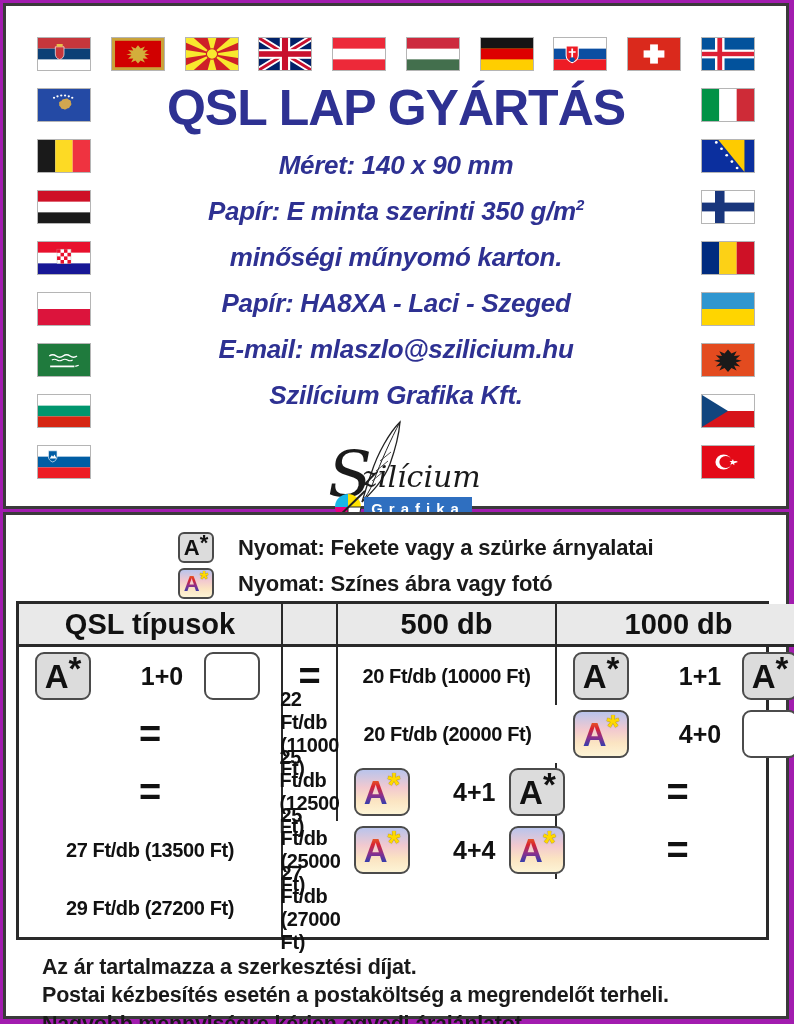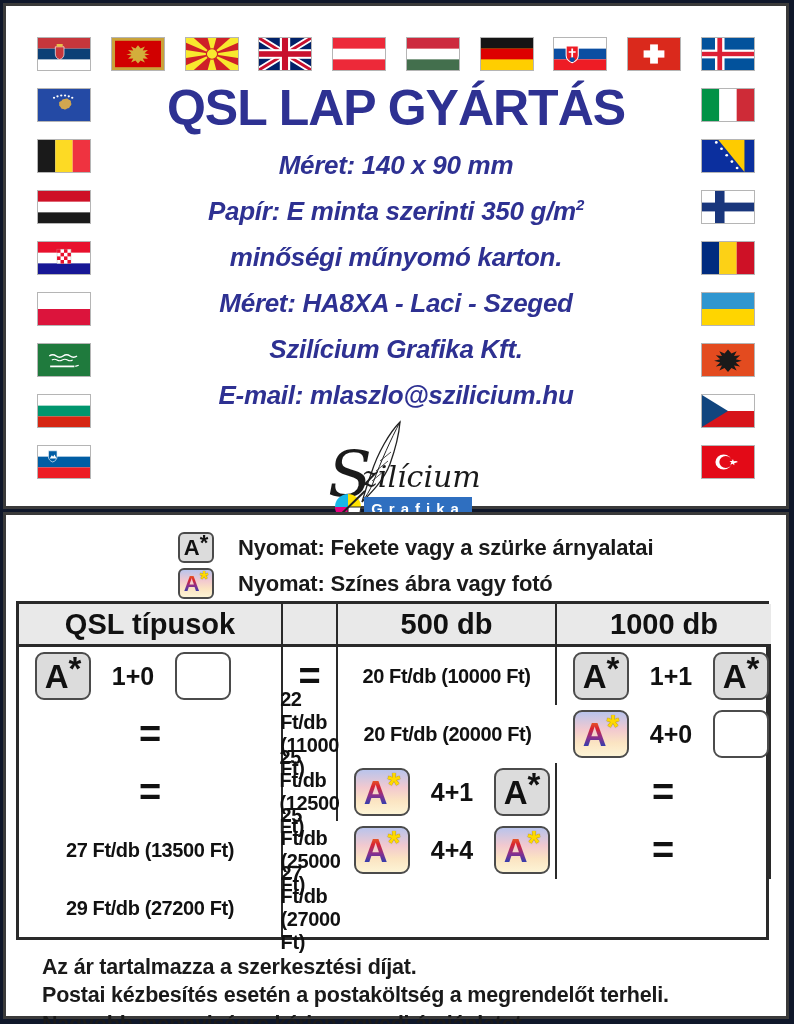--- a/index.html
+++ b/index.html
@@ -1,16 +1,16 @@
 <!DOCTYPE html>
 <html style="--navy: #2e3192; --table-border: #2a2a2a; --header-bg: #e9e9e9; --grafika-blue: #2f6fc0;"><head>
 <meta charset="utf-8">
 <style>
   html,body{margin:0;padding:0;background:#fff;}
-  .page{position:relative;width:794px;height:1024px;background:#0f172a;
+  .page{position:relative;width:794px;height:1024px;background:#a21caf;
         font-family:"Liberation Sans",sans-serif;overflow:hidden;}
 
   
   .top-box{position:absolute;left:3px;top:3px;width:786px;height:506px;
            border:3px solid #3a3a3a;box-sizing:border-box;background:#fff;}
   .flag-row{position:absolute;left:31px;right:31px;top:31px;display:flex;justify-content:space-between;}
   .flag-col{position:absolute;top:82px;display:flex;flex-direction:column;gap:17px;}
   .flag-col.left{left:31px}.flag-col.right{right:31px}
   .flag{width:54px;height:34px;border:1px solid #b5b5b5;box-sizing:border-box;background:#fff;}
   .flag svg{display:block;width:100%;height:100%;}
@@ -33,21 +33,21 @@
   .price-table{position:absolute;left:10px;top:86px;width:753px;box-sizing:border-box;
                border:3px solid var(--table-border,#2a2a2a);
                display:grid;grid-template-columns:264px 55px 219px 1fr;
                grid-template-rows:43px repeat(5,58px);}
   .th{background:var(--header-bg,#e9e9e9);display:flex;align-items:center;justify-content:center;
       font-size:29px;font-weight:bold;color:#111;
       border-bottom:3px solid var(--table-border,#2a2a2a);box-sizing:border-box;}
   .td{display:flex;align-items:center;box-sizing:border-box;}
   .c-r{border-right:2px solid var(--table-border,#2a2a2a);}
   .type-cell{padding-left:16px;gap:14px;}
-  .combo{font-size:25px;font-weight:bold;color:#111;width:56px;text-align:center;}
+  .combo{font-size:25px;font-weight:bold;color:#111;width:56px;text-align:center;margin-left:29px;}
   .eq{justify-content:center;font-size:38px;font-weight:bold;color:#111;}
   .price{justify-content:center;font-size:20px;font-weight:bold;color:#111;letter-spacing:-0.4px;}
 
   
   .chip{width:56px;height:48px;border:2.5px solid #4b4b4b;border-radius:9px;box-sizing:border-box;
         display:inline-flex;align-items:center;justify-content:center;background:#fff;flex:0 0 auto;}
   .chip-bw{background:#dcdcdc;}
   .chip-empty{background:#fff;}
   .chip-color{background:linear-gradient(180deg,#b9c4ec 0%,#f2c9cf 40%,#fbe4c2 70%,#fdf4d6 100%);}
   .chip-a{font-size:33px;font-weight:bold;line-height:1;color:#111;}
@@ -302,23 +302,23 @@
             <polygon points="41.5,20 37.2,21.5 37.3,24.2 35.2,22.1 32.5,23.3 33.9,20.6 31.7,18.6 34.6,18.9 35.7,16.2 36.6,19 39.5,18.7" fill="#fff"></polygon>
           </svg>
         </div>
       </div>
 
     <div class="center-content">
       <div class="title">QSL LAP GYÁRTÁS</div>
       <div class="info-line"><span>Méret: 140 x 90 mm</span></div>
       <div class="info-line"><span>Papír: E minta szerinti 350 g/m</span><sup>2</sup></div>
       <div class="info-line">minőségi műnyomó karton.</div>
-      <div class="info-line">Méret: HA8XA - Laci - Szeged</div>
+      <div class="info-line">Papír: HA8XA - Laci - Szeged</div>
+      <div class="info-line">E-mail: mlaszlo@szilicium.hu</div>
       <div class="info-line">Szilícium Grafika Kft.</div>
-      <div class="info-line">E-mail: mlaszlo@szilicium.hu</div>
 
       <div class="logo-wrap">
         <svg width="200" height="106" viewBox="0 0 200 106">
           <g>
             <path d="M104,3 C94,13 82,33 75,55 C72,63 69,73 66,83 C75,74 88,61 94,45 C99,31 103,15 104,3 Z" fill="#fefefe" stroke="#222" stroke-width="1.3"></path>
             <path d="M104,3 C95,20 85,42 77,64 C74,71 70,78 66,83" stroke="#222" stroke-width="1" fill="none"></path>
             <path d="M84,42 l11,-9 M80,52 l12,-10 M76,62 l12,-10" stroke="#222" stroke-width="0.8"></path>
           </g>
           <text x="32" y="78" font-size="64" font-style="italic" font-family="DejaVu Serif, serif" fill="#1a1a1a">S</text>
           <text x="66" y="68" font-size="30" font-style="italic" font-family="DejaVu Serif, serif" fill="#1a1a1a">zilícium</text>

